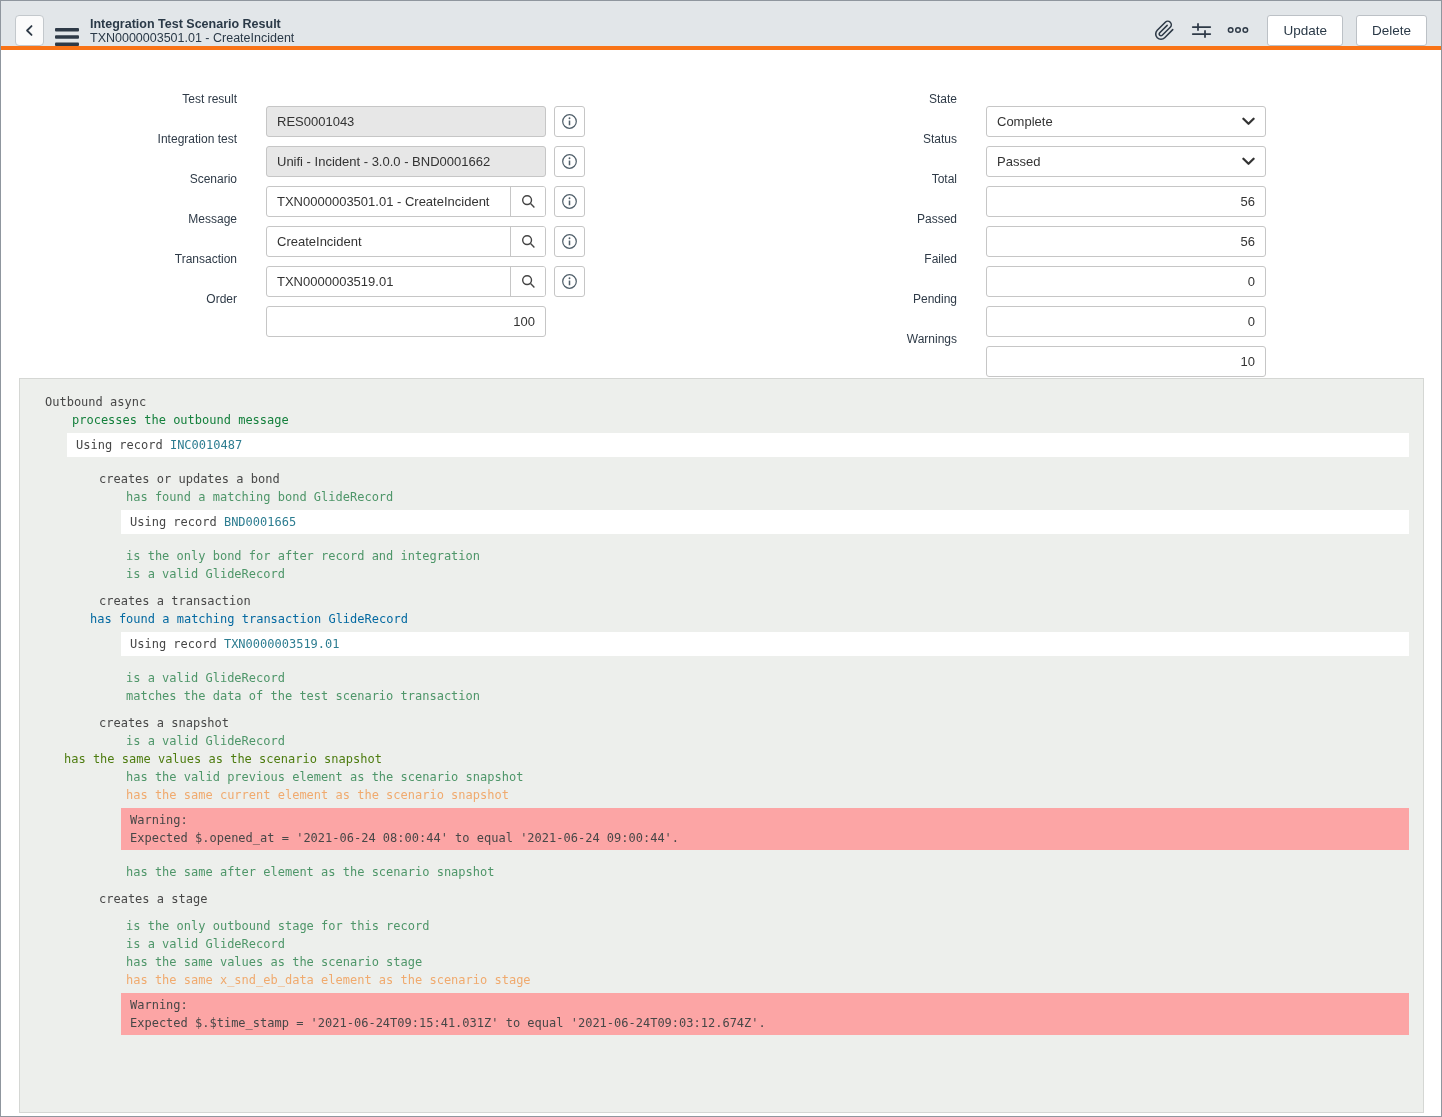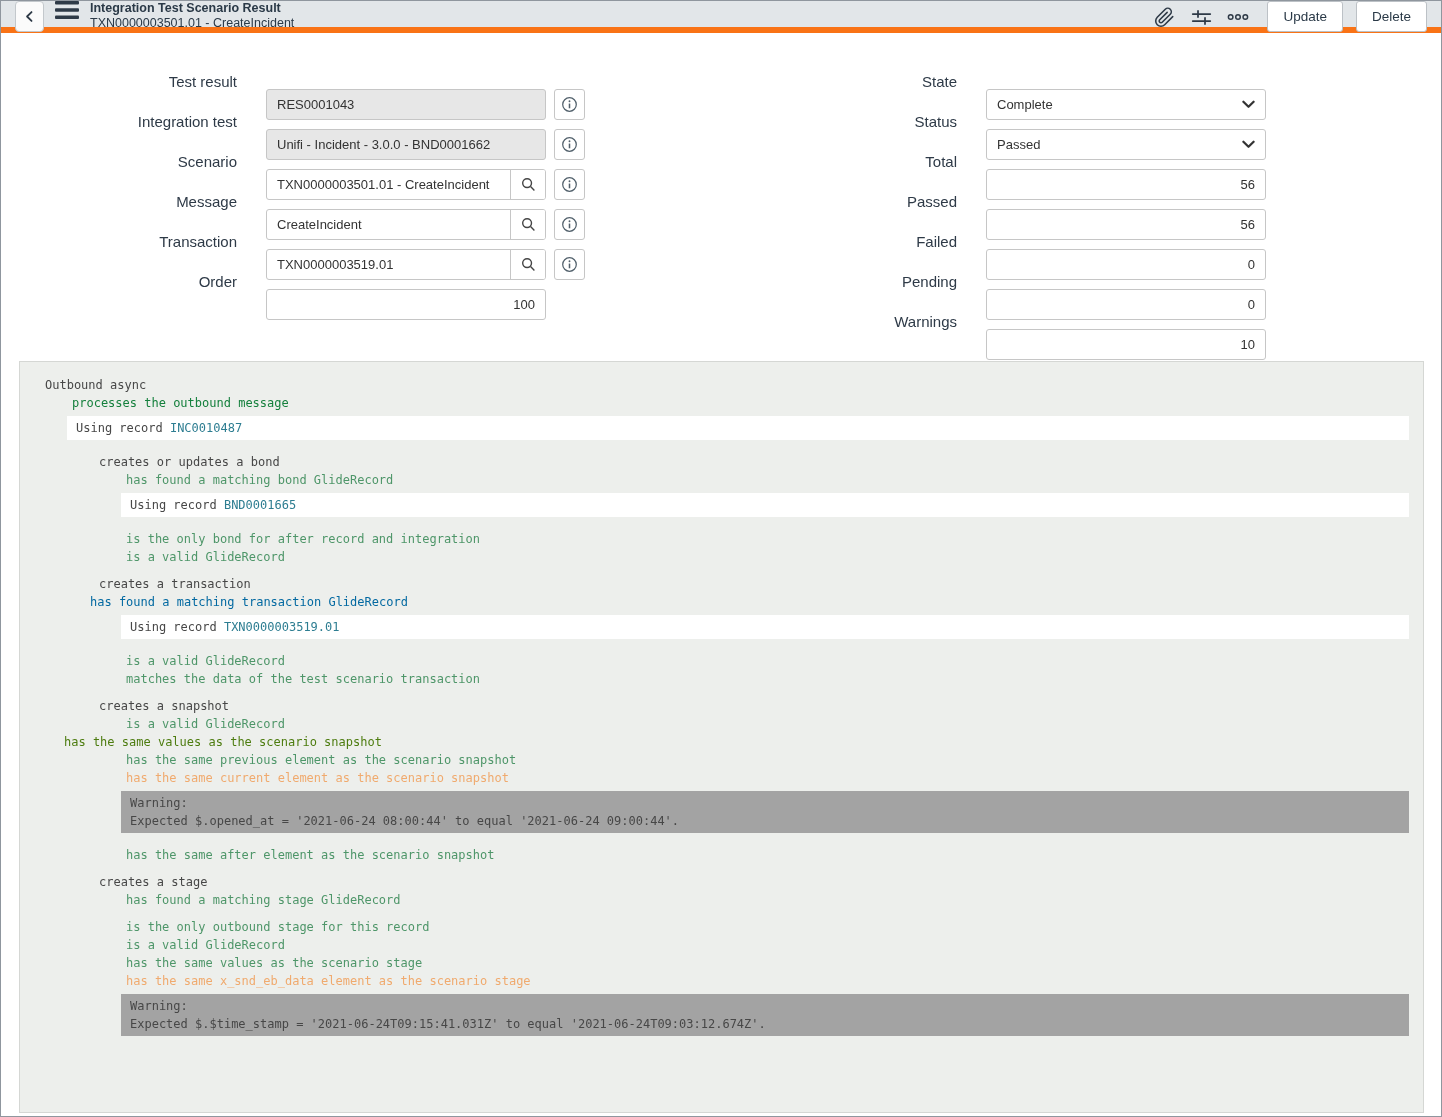--- a/index.html
+++ b/index.html
@@ -1,38 +1,38 @@
 <!DOCTYPE html>
 <html><head>
 <meta charset="utf-8">
 <style>
   html,body{margin:0;padding:0;background:#fff;}
   .page{width:1442px;height:1117px;box-sizing:border-box;border:1px solid #8f969e;
     display:flex;flex-direction:column;overflow:hidden;background:#fff;
     font-family:"Liberation Sans",sans-serif;}
   
-  .header{height:32px;flex:none;background:#e2e6e9;border-bottom:6px solid #f97316;
-    display:flex;align-items:flex-start;padding:0 14px;box-sizing:border-box;}
+  .header{height:49px;flex:none;background:#e2e6e9;border-bottom:4px solid #f97316;
+    display:flex;align-items:flex-end;padding:0 14px;box-sizing:border-box;}
   .back-btn{width:29px;height:31px;background:#fbfbfb;border:1px solid #c3c8cc;border-radius:4px;
     display:flex;align-items:center;justify-content:center;cursor:pointer;flex:none;}
   .menu-btn{background:none;border:none;padding:0;margin-left:11px;display:flex;align-items:center;cursor:pointer;flex:none;}
   .titleblock{margin-left:11px;display:flex;flex-direction:column;justify-content:center;line-height:1.18;}
   .title{font-weight:bold;font-size:12.5px;color:#2a3947;}
   .subtitle{font-size:12.5px;color:#2a3947;}
   .spacer{flex:1;}
   .hicon-btn{background:none;border:none;width:32px;height:32px;display:flex;align-items:center;
     justify-content:center;cursor:pointer;padding:0;margin-left:5px;flex:none;}
   .btn{height:31px;padding:0 15px;background:#fff;border:1px solid #bcc1c6;border-radius:3px;
     font-family:"Liberation Sans",sans-serif;font-size:13.5px;color:#2a3947;cursor:pointer;margin-left:13px;flex:none;}
   .icon{display:flex;align-items:center;justify-content:center;}
   
   .form{display:flex;padding-top:33px;flex:none;}
   .col{width:50%;box-sizing:border-box;}
   .frow{display:flex;align-items:center;height:31px;margin-bottom:9px;}
-  .flabel{width:236px;flex:none;text-align:right;font-size:15px;color:#2e3a47;}
+  .flabel{width:236px;flex:none;text-align:right;font-size:12px;color:#2e3a47;}
   .fctrls{display:flex;align-items:center;margin-left:29px;margin-top:45px;}
   .ibox{height:31px;width:280px;box-sizing:border-box;border:1px solid #c6c6c6;border-radius:3px;
     font-family:"Liberation Sans",sans-serif;font-size:13px;color:#333;background:#fff;padding:0 10px;outline:none;}
   .ro{background:#e7e7e7;}
   .num{text-align:right;}
   .refgroup{display:flex;width:280px;height:31px;box-sizing:border-box;border:1px solid #c6c6c6;
     border-radius:3px;background:#fff;overflow:hidden;}
   .refinput{border:none;outline:none;flex:1;min-width:0;padding:0 10px;font-family:"Liberation Sans",sans-serif;
     font-size:13px;color:#333;background:transparent;}
   .searchbtn{width:35px;flex:none;border:none;border-left:1px solid #c6c6c6;background:#fff;
@@ -42,21 +42,21 @@
   .selectbox{width:280px;height:31px;box-sizing:border-box;border:1px solid #c6c6c6;border-radius:3px;
     background:#fff;display:flex;align-items:center;justify-content:space-between;padding:0 10px;
     font-size:13px;color:#333;cursor:pointer;}
   
   .output{flex:1;margin:15px 17px 3px 18px;background:#edefec;border:1px solid #d5d7d4;
     box-sizing:border-box;padding-top:14px;overflow:hidden;
     font-family:"DejaVu Sans Mono",monospace;font-size:12px;color:#474747;}
   .oline{height:18px;line-height:18px;white-space:pre;}
   .ogap{height:9px;}
   .oband{background:#fff;height:24px;line-height:24px;margin:4px 14px 4px 0;padding-left:9px;white-space:pre;}
-  .owarn{background:#a3a3a3;margin:4px 14px 4px 8px;padding:3px 0 3px 9px;line-height:18px;white-space:pre;}
+  .owarn{background:#fca5a5;margin:4px 14px 4px 8px;padding:3px 0 3px 9px;line-height:18px;white-space:pre;}
 </style>
 </head>
 <body>
 
 <div class="page">
 
   <div class="header">
     <button class="back-btn">
       <span class="icon">
         <svg width="13" height="13" viewBox="0 0 16 16" fill="none" stroke="#2e3a47" stroke-width="2.2" stroke-linecap="round" stroke-linejoin="round">
@@ -297,28 +297,27 @@
       <div class="oline" style="padding-left: 79px; color: rgb(71, 71, 71);">creates a transaction</div>
       <div class="oline" style="padding-left: 70px; color: #0369a1;">has found a matching transaction GlideRecord</div>
       <div class="oband" style="margin-left: 101px;"><span>Using record </span><span style="color: rgb(45, 125, 145);">TXN0000003519.01</span></div>
       <div class="ogap"></div>
       <div class="oline" style="padding-left: 106px; color: rgb(78, 150, 105);">is a valid GlideRecord</div>
       <div class="oline" style="padding-left: 106px; color: rgb(78, 150, 105);">matches the data of the test scenario transaction</div>
       <div class="ogap"></div>
       <div class="oline" style="padding-left: 79px; color: rgb(71, 71, 71);">creates a snapshot</div>
       <div class="oline" style="padding-left: 106px; color: rgb(78, 150, 105);">is a valid GlideRecord</div>
       <div class="oline" style="padding-left: 44px; color: #4d7c0f;">has the same values as the scenario snapshot</div>
-      <div class="oline" style="padding-left: 106px; color: rgb(78, 150, 105);">has the same previous element as the scenario snapshot</div>
+      <div class="oline" style="padding-left: 106px; color: rgb(78, 150, 105);">has the valid previous element as the scenario snapshot</div>
       <div class="oline" style="padding-left: 106px; color: rgb(240, 170, 110);">has the same current element as the scenario snapshot</div>
       <div class="owarn" style="margin-left: 101px;"><div>Warning:</div><div>Expected $.opened_at = '2021-06-24 08:00:44' to equal '2021-06-24 09:00:44'.</div></div>
       <div class="ogap"></div>
       <div class="oline" style="padding-left: 106px; color: rgb(78, 150, 105);">has the same after element as the scenario snapshot</div>
       <div class="ogap"></div>
       <div class="oline" style="padding-left: 79px; color: rgb(71, 71, 71);">creates a stage</div>
-      <div class="oline" style="padding-left: 106px; color: rgb(78, 150, 105);">has found a matching stage GlideRecord</div>
       <div class="ogap"></div>
       <div class="oline" style="padding-left: 106px; color: rgb(78, 150, 105);">is the only outbound stage for this record</div>
       <div class="oline" style="padding-left: 106px; color: rgb(78, 150, 105);">is a valid GlideRecord</div>
       <div class="oline" style="padding-left: 106px; color: rgb(78, 150, 105);">has the same values as the scenario stage</div>
       <div class="oline" style="padding-left: 106px; color: rgb(240, 170, 110);">has the same x_snd_eb_data element as the scenario stage</div>
       <div class="owarn" style="margin-left: 101px;"><div>Warning:</div><div>Expected $.$time_stamp = '2021-06-24T09:15:41.031Z' to equal '2021-06-24T09:03:12.674Z'.</div></div>
     </div>
 
 </div>
 

